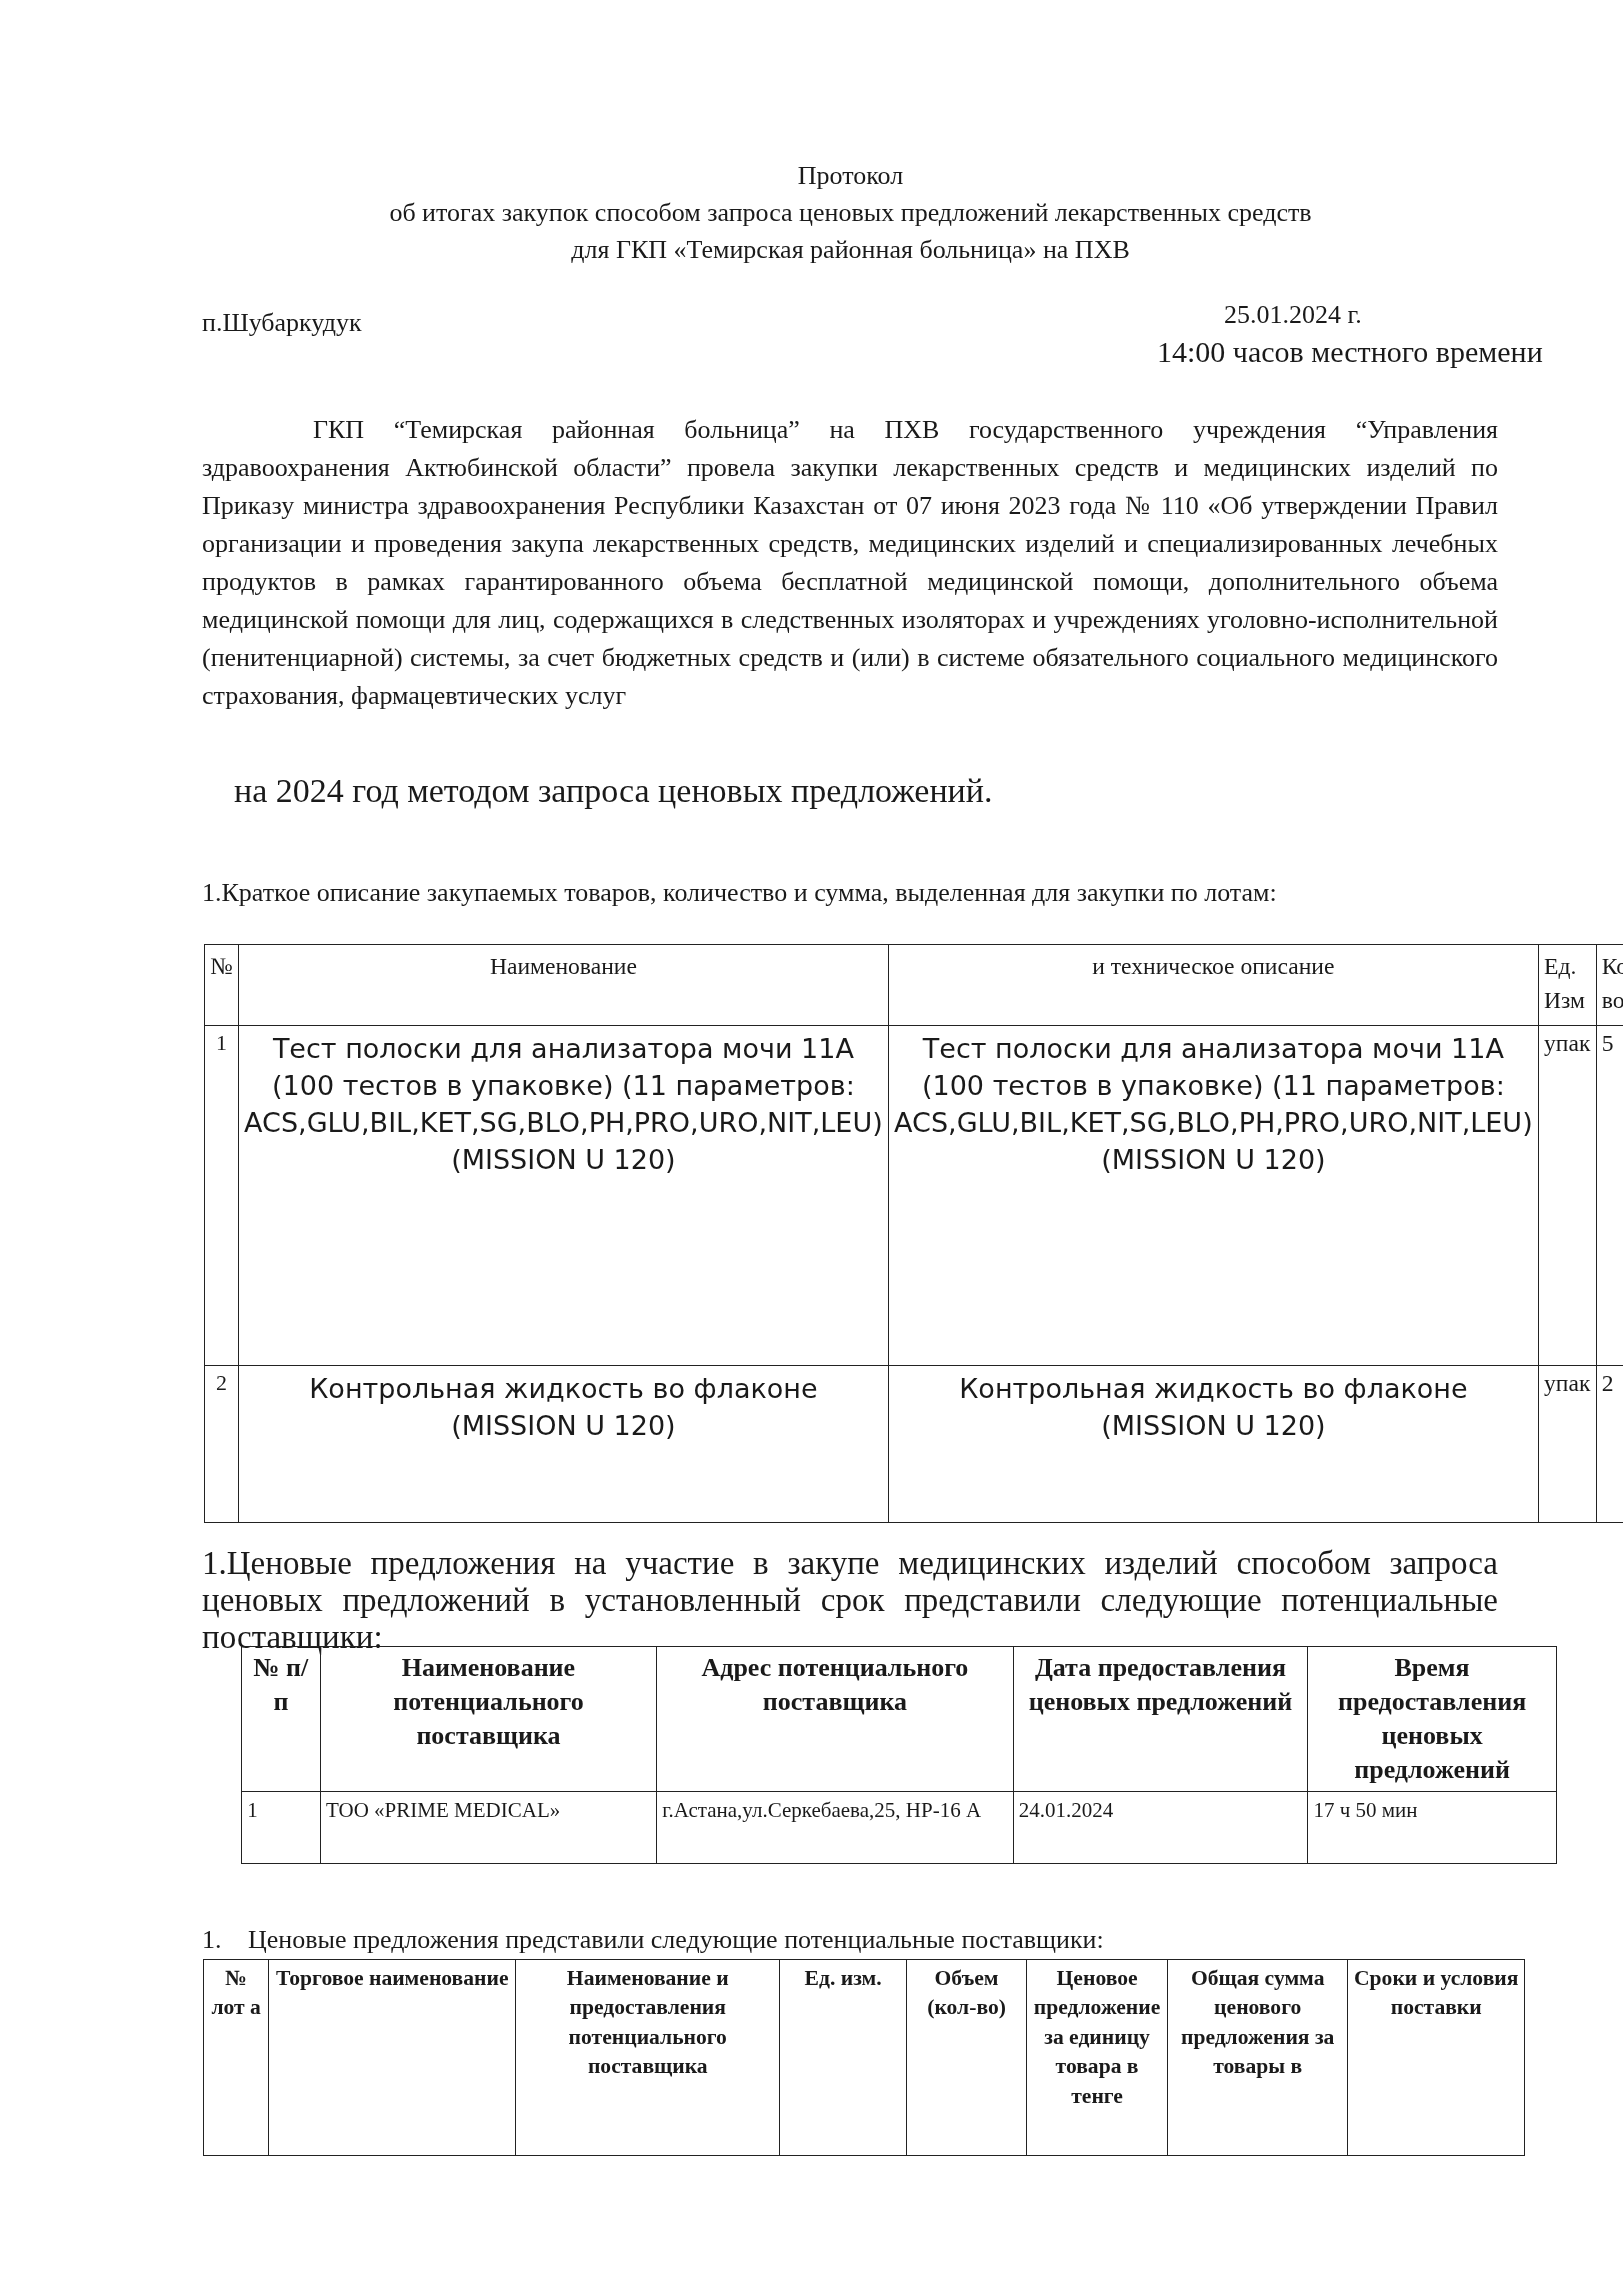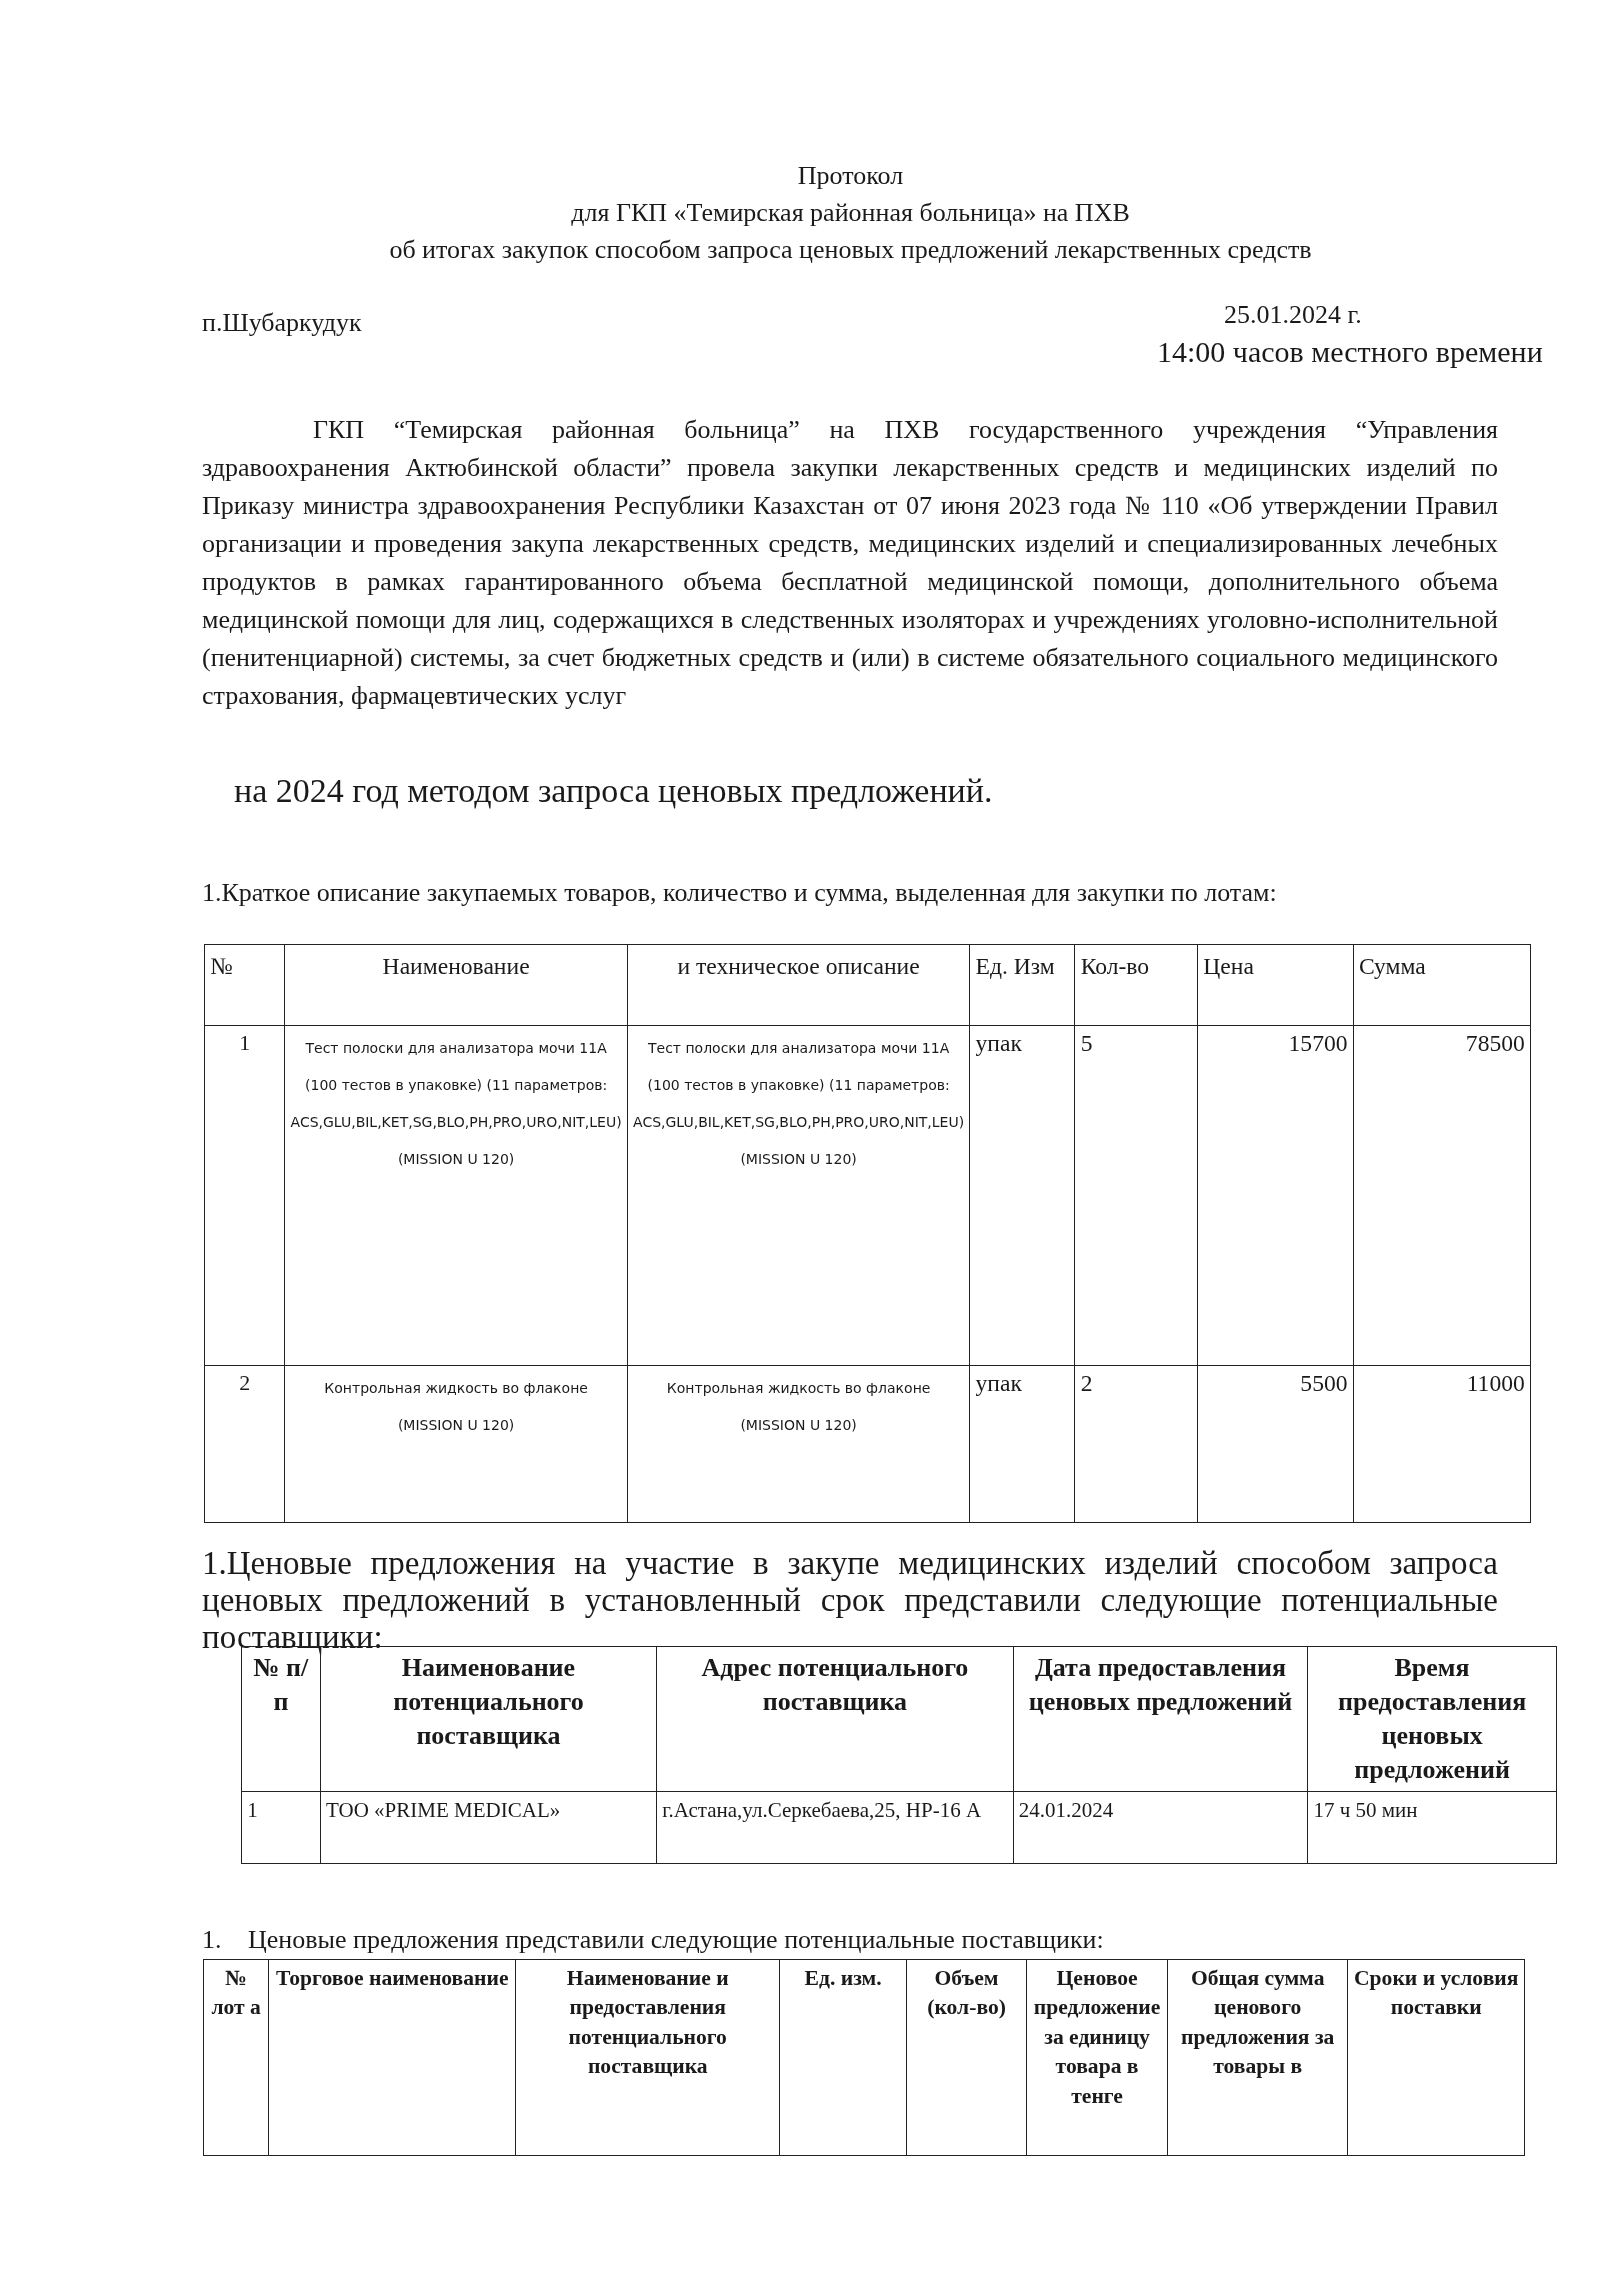--- a/index.html
+++ b/index.html
@@ -16,21 +16,21 @@
   .para .indent { display: inline-block; width: 111px; }
   .para-tail { position: absolute; left: 202px; top: 772px; width: 1296px; font-size: 34px; line-height: 38px; margin-left: 32px; }
 
   .sec1 { position: absolute; left: 202px; top: 874px; width: 1296px; font-size: 26px; line-height: 37px; text-align: justify; }
 
   table { border-collapse: collapse; position: absolute; }
   td, th { border: 1.3px solid #222; vertical-align: top; padding: 3.9px 5.2px; font-weight: normal; }
 
   .t1 { left: 204px; top: 944px; width: 1327px; font-size: 22px; }
   .t1 th { font-family: "Liberation Serif", serif; font-size: 23.6px; line-height: 34px; }
-  .t1 td.name { font-family: "DejaVu Sans", sans-serif; font-size: 14px; line-height: 37px; text-align: center; }
+  .t1 td.name { font-family: "DejaVu Sans", sans-serif; font-size: 27px; line-height: 37px; text-align: center; }
   .t1 td.num { font-family: "Liberation Serif", serif; font-size: 22px; text-align: center; }
   .t1 td.val { font-family: "Liberation Serif", serif; font-size: 23.6px; }
   .t1 td.right { text-align: right; }
 
   .sec2 { position: absolute; left: 202px; top: 1545px; width: 1296px; font-size: 33px; line-height: 37px; text-align: justify; }
   .t2 { left: 241px; top: 1646px; width: 1316px; }
   .t2 th { font-family: "Liberation Serif", serif; font-weight: bold; font-size: 26px; line-height: 34px; text-align: center; vertical-align: top; }
   .t2 td { font-family: "Liberation Serif", serif; font-size: 21px; line-height: 29px; }
 
   .sec3 { position: absolute; left: 202px; top: 1921px; font-size: 26px; line-height: 37px; }
@@ -39,22 +39,22 @@
   .t3 th { font-family: "Liberation Serif", serif; font-weight: bold; font-size: 21.6px; line-height: 29.5px; text-align: center; vertical-align: top; }
   .t3 tr { height: 196px; }
 </style>
 </head>
 <body>
 
 <div class="page">
 
   <div class="title-block serif">
     <div>Протокол</div>
+    <div>об итогах закупок способом запроса ценовых предложений лекарственных средств</div>
     <div>для ГКП «Темирская районная больница» на ПХВ</div>
-    <div>об итогах закупок способом запроса ценовых предложений лекарственных средств</div>
   </div>
 
   <div class="place serif">п.Шубаркудук</div>
   <div class="date serif">25.01.2024 г.</div>
   <div class="time serif">14:00 часов местного времени</div>
 
   <div class="para serif">
     <span class="indent"></span><span>ГКП “Темирская районная больница” на ПХВ  государственного учреждения “Управления здравоохранения Актюбинской области” провела закупки лекарственных средств и медицинских изделий по Приказу министра здравоохранения Республики Казахстан от 07 июня 2023 года № 110 «Об утверждении Правил организации и проведения закупа лекарственных средств, медицинских изделий и специализированных лечебных продуктов в рамках гарантированного объема бесплатной медицинской помощи, дополнительного объема медицинской помощи для лиц, содержащихся в следственных изоляторах и учреждениях уголовно-исполнительной (пенитенциарной) системы, за счет бюджетных средств и (или) в системе обязательного социального медицинского страхования, фармацевтических услуг</span>
   </div>
   <div class="para-tail serif">на 2024 год методом запроса ценовых предложений.</div>

